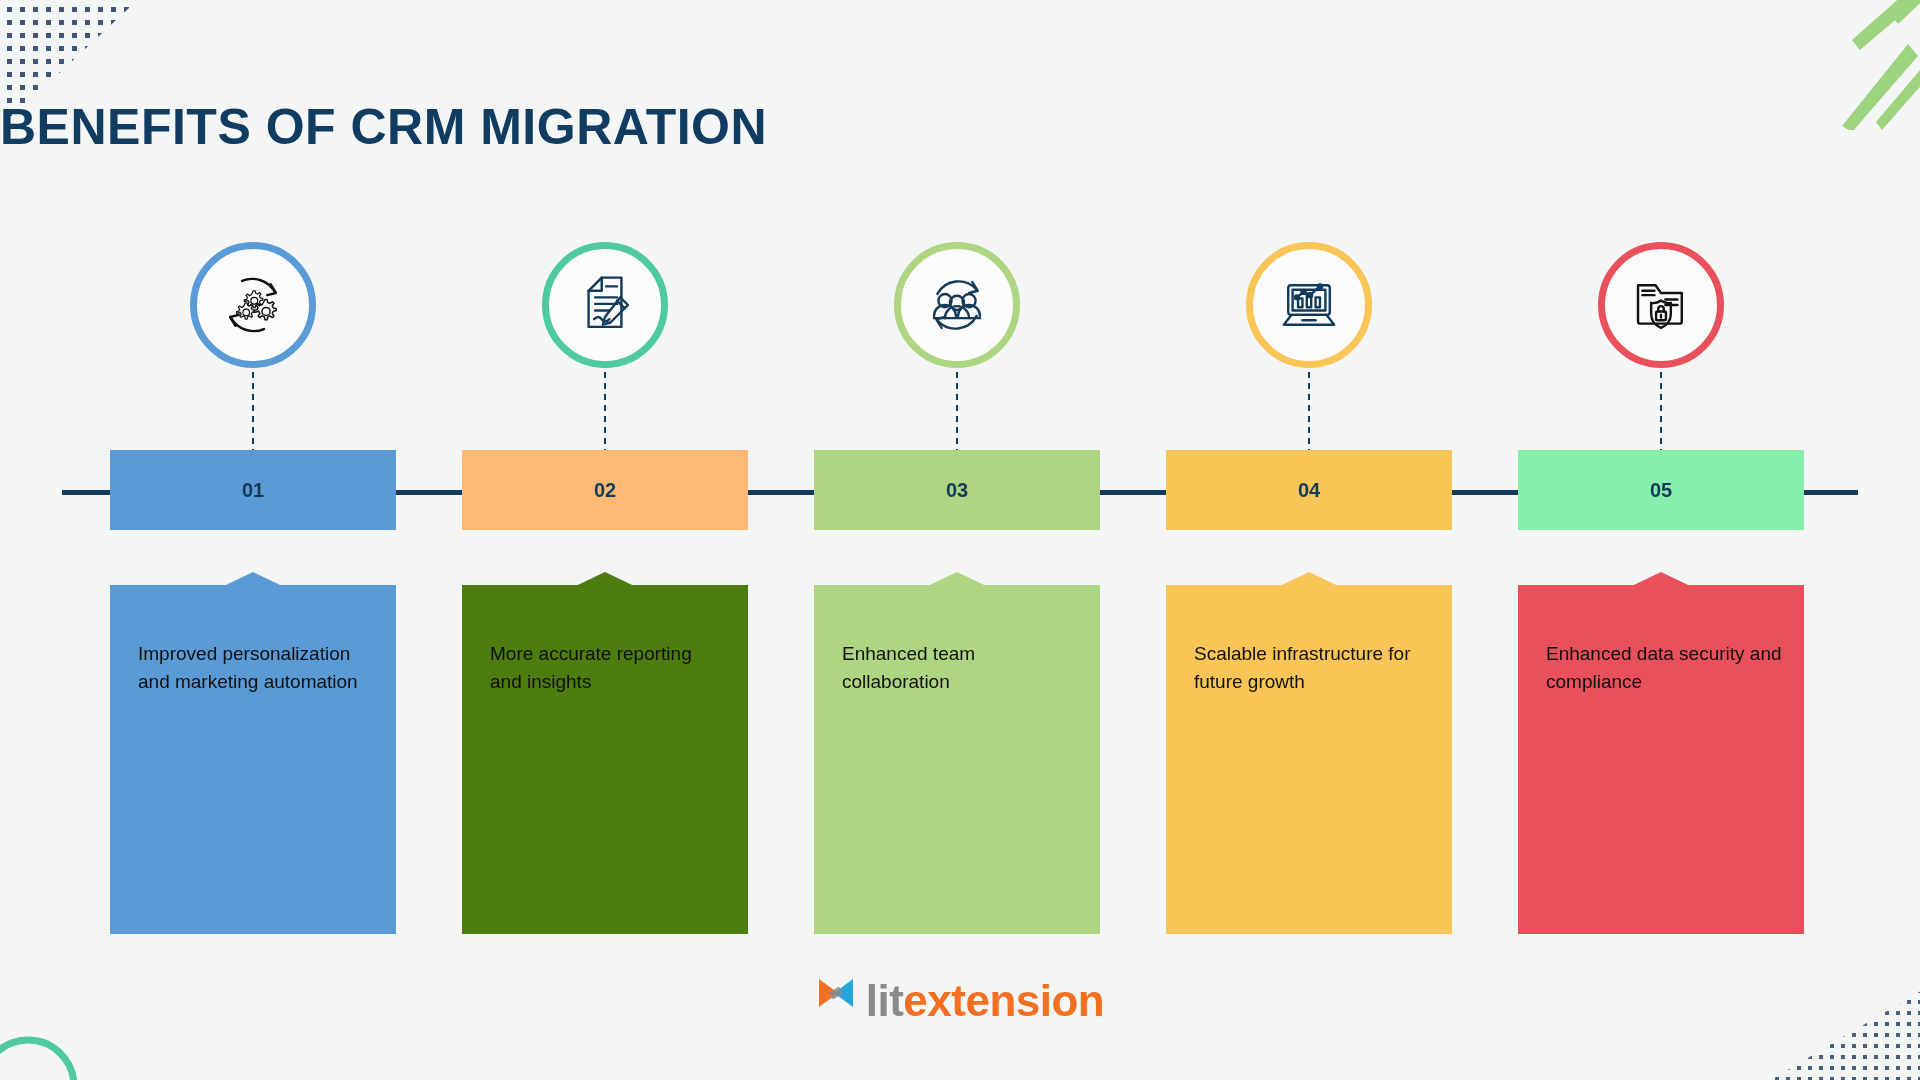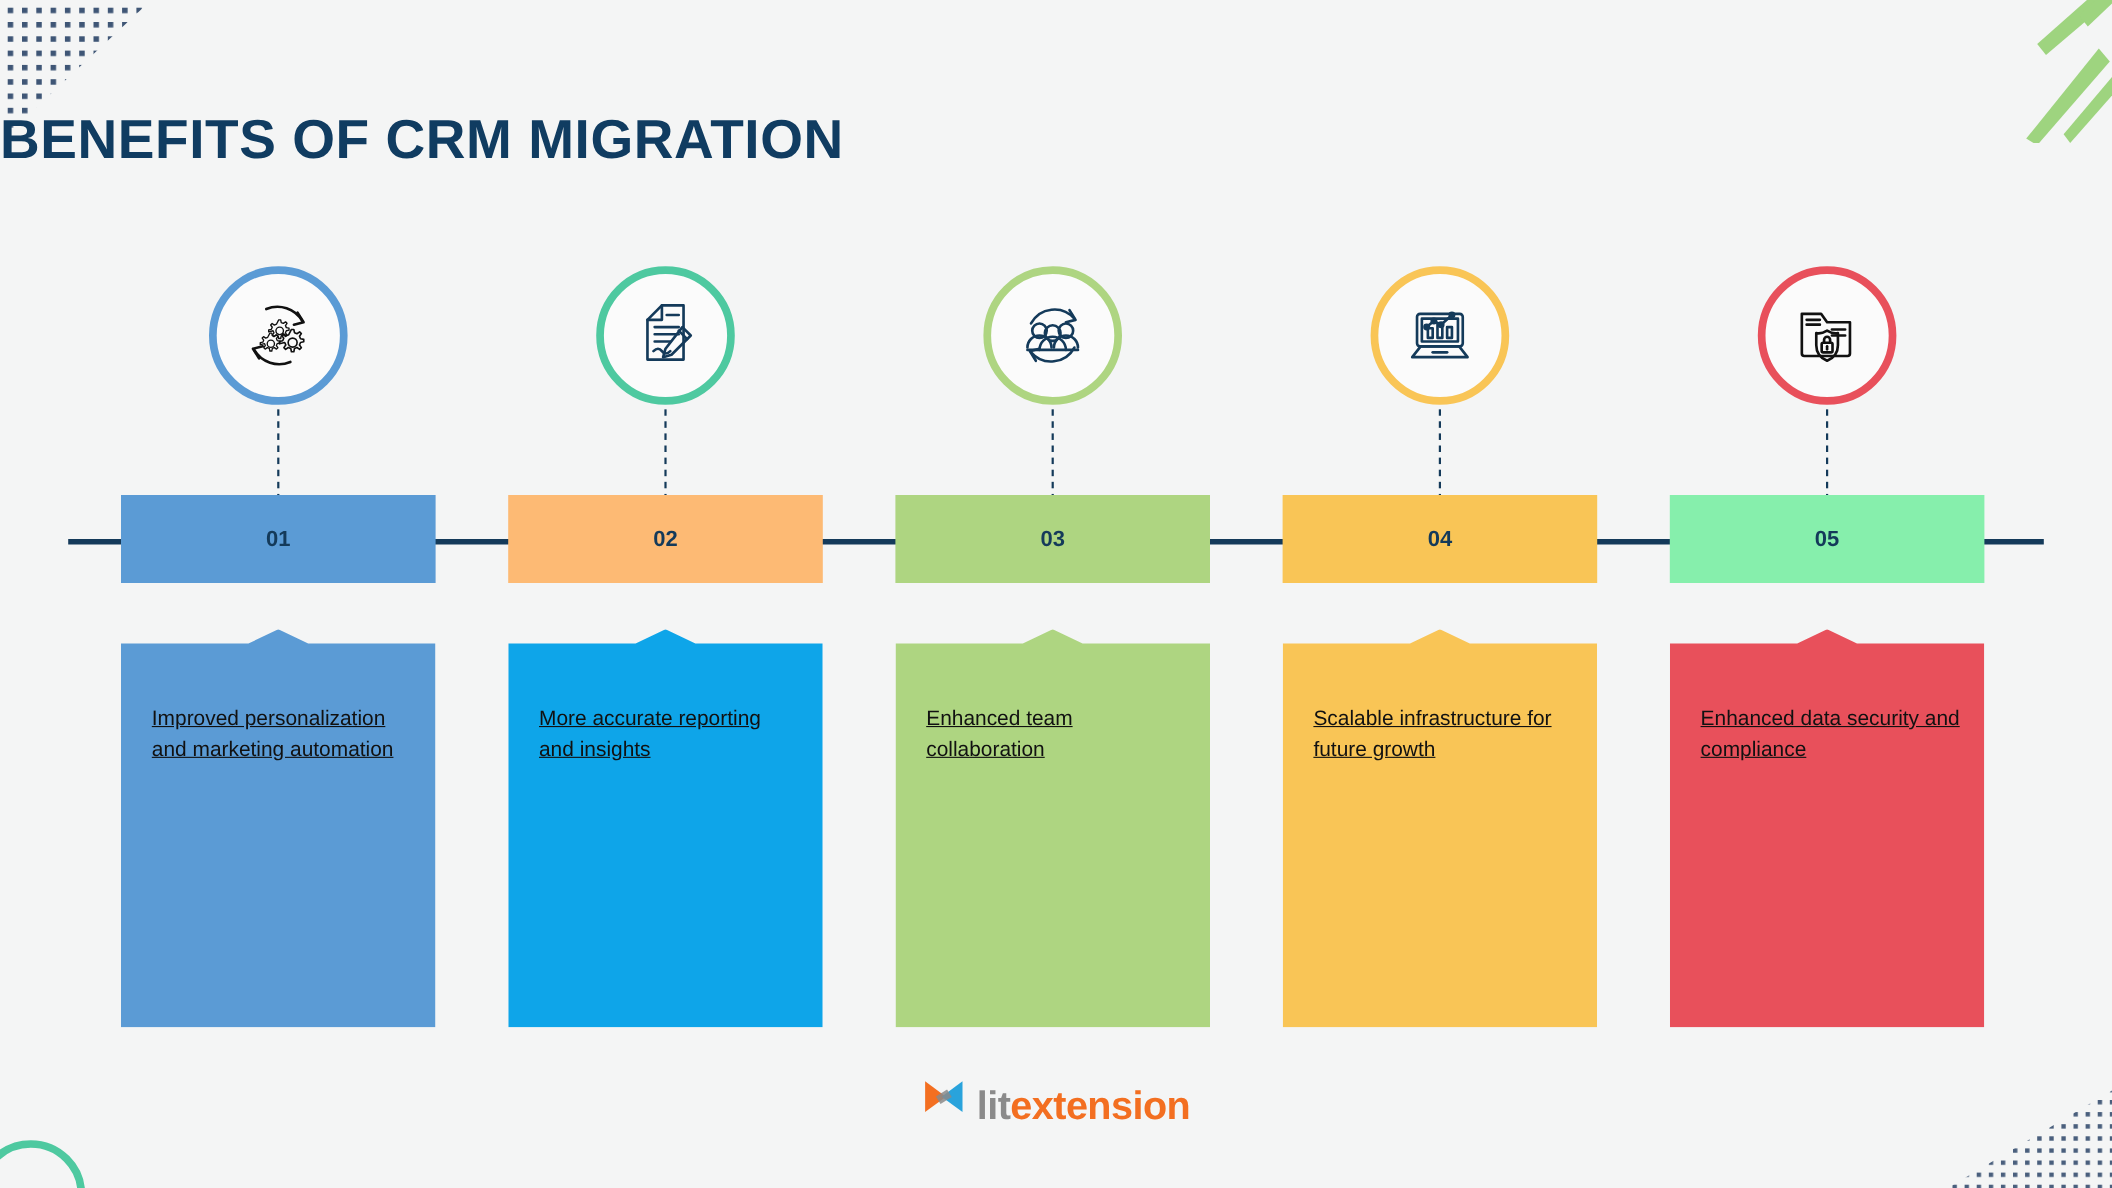--- a/index.html
+++ b/index.html
@@ -91,31 +91,30 @@
       100% 100%,
       0% 100%
     );
   }
   .card-text {
     position:absolute;
     top:68px; left:28px; right:22px;
     font-size:19px;
     line-height:1.45;
     color:#111;
-    text-decoration:underline;
   }
 
   
   .logo {
     position:absolute;
     left:0; bottom:54px; width:1920px;
     display:flex; align-items:center; justify-content:center; gap:10px;
   }
   .logo-mark { width:40px; height:40px; display:block; }
-  .logo-text { font-size:36px; font-weight:bold; letter-spacing:-0.5px;margin-top:16px; }
+  .logo-text { font-size:44px; font-weight:bold; letter-spacing:-0.5px;margin-top:16px; }
   .logo-lit { color:#8a8a8a; }
   .logo-ext { color:#f36f21; }
 </style>
 </head>
 <body>
 
 <svg class="deco" id="deco-tl" viewBox="0 0 150 140">
   <defs>
     <pattern id="dotgrid" width="13" height="13" patternUnits="userSpaceOnUse">
       <rect x="0" y="0" width="5" height="5" fill="#1f3a5f"></rect>
@@ -196,21 +195,21 @@
         <path d="M33 15 H43 M23 25 H43 M23 31 H43 M23 37 H36"></path>
         <path d="M22 45 q4-4 7 0 t7 0"></path>
         <path d="M46 25 L53 32 L37 48 L30 50 L32 43 Z"></path>
         <path d="M43 28 L50 35"></path>
       </svg>
     </div>
     <div class="dash"></div>
     <div class="numbar" style="background:#fdba74">
       <span>02</span>
     </div>
-    <div class="card" style="background:#0ea5e9">
+    <div class="card" style="background:#4d7c0f">
       <div class="card-text">More accurate reporting and insights</div>
     </div>
   </div>
 
   <div class="col" style="left:814px">
     <div class="circle" style="border:7px solid #aed581">
       <svg viewBox="0 0 64 64" fill="none" stroke="#143a5a" stroke-width="2.2" stroke-linecap="round" stroke-linejoin="round">
         <path d="M14 22 A22 22 0 0 1 50 18"></path>
           <path d="M46 11 L51 19 L43 21"></path>
         <path d="M50 42 A22 22 0 0 1 14 46"></path>

